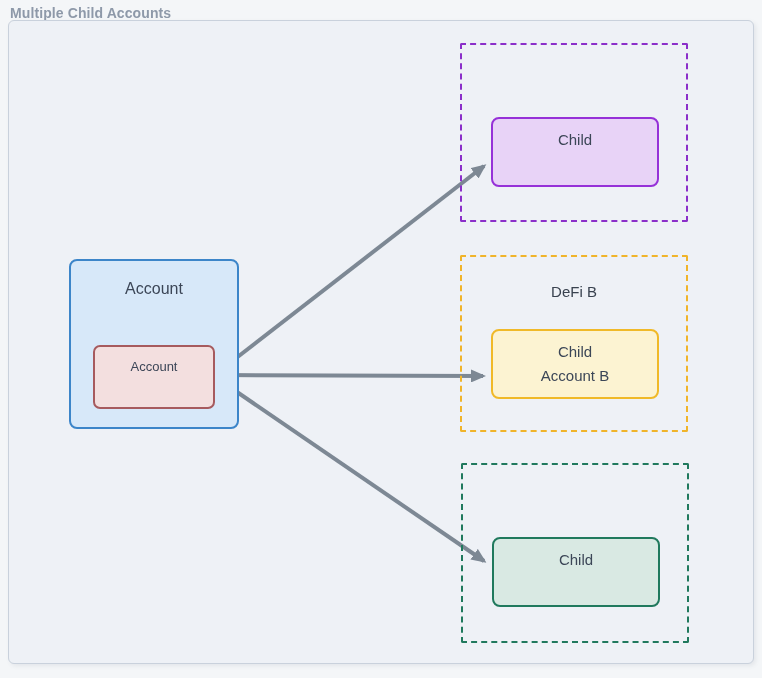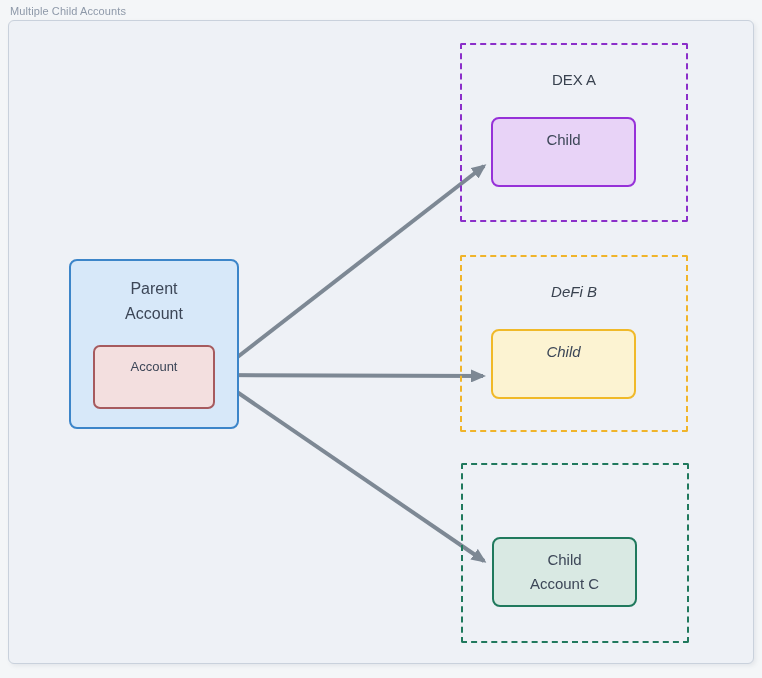--- a/index.html
+++ b/index.html
@@ -5,21 +5,21 @@
   * { margin: 0; padding: 0; box-sizing: border-box; }
   html, body {
     width: 762px; height: 678px;
     background: #f4f6f8;
     font-family: "Liberation Sans", sans-serif;
     position: relative;
     overflow: hidden;
   }
   .diagram-title {
     position: absolute; left: 10px; top: 5px;
-    font-size: 11px; font-weight: 400; color: #8e99a9;
+    font-size: 14px; font-weight: 700; color: #8e99a9;
     letter-spacing: 0.1px;
   }
   .canvas {
     position: absolute; left: 8px; top: 20px;
     width: 746px; height: 644px;
     background: #eef1f6;
     border: 1px solid #c9d1dc;
     border-radius: 6px;
     box-shadow: 2px 2px 4px rgba(90,100,120,0.10);
   }
@@ -39,29 +39,29 @@
   .capability-label {
     padding-top: 10px; font-size: 13px; line-height: 20px;
     font-weight: 500; color: #3c4657;
   }
   .group {
     position: absolute; width: 228px;
     border-width: 2px; border-style: dashed;
     border-radius: 2px; background: transparent;
   }
   .group-dex   { left: 451px; top: 22px;  height: 179px; border-color: #8b2fc9; }
-  .group-defi  { left: 451px; top: 234px; height: 177px; border-color: #f0b42a; font-style: italic; }
+  .group-defi  { left: 451px; top: 234px; height: 177px; border-color: #f0b42a; }
   .group-game  { left: 452px; top: 442px; height: 180px; border-color: #20795d; }
   .group-label {
     position: absolute; top: 26px; left: 0; width: 100%;
     text-align: center; font-size: 15px; font-weight: 500; color: #39424f;
   }
   .child-box {
     position: absolute; left: 29px; top: 72px;
-    width: 145px; height: 70px;
+    width: 168px; height: 70px;
     border-radius: 8px; text-align: center;
   }
   .child-dex  { background: #e8d3f7; border: 2px solid #9631d8; }
   .child-defi { background: #fcf3d2; border: 2px solid #f0b929; }
   .child-game { background: #d9e9e3; border: 2px solid #20795d; }
   .child-label {
     padding-top: 9px; font-size: 15px; line-height: 24px;
     font-weight: 500; color: #3c4657;
   }
   svg.arrow-layer {
@@ -83,51 +83,49 @@
         <path d="M0,0 L15,6.5 L0,13 z" fill="#7d8894"></path>
       </marker>
     </defs>
     <line x1="213" y1="348" x2="475" y2="145" stroke="#7d8894" stroke-width="4" marker-end="url(#ah)"></line>
     <line x1="212" y1="354" x2="474" y2="355" stroke="#7d8894" stroke-width="4" marker-end="url(#ah)"></line>
     <line x1="212" y1="360" x2="475" y2="540" stroke="#7d8894" stroke-width="4" marker-end="url(#ah)"></line>
   </svg>
 
   <div class="node parent-box">
     <div class="parent-label">
-      <div>Parent</div>
       <div>Account</div>
     </div>
   </div>
 
   <div class="node capability-box">
     <div class="capability-label">
       <div>Account</div>
     </div>
   </div>
 
   <div class="group group-dex">
-    <div class="group-label">DEX A</div>
     <div class="child-box child-dex">
       <div class="child-label">
         <div>Child</div>
       </div>
     </div>
   </div>
 
   <div class="group group-defi">
     <div class="group-label">DeFi B</div>
     <div class="child-box child-defi">
       <div class="child-label">
         <div>Child</div>
+        <div>Account B</div>
       </div>
     </div>
   </div>
 
   <div class="group group-game">
     <div class="child-box child-game">
       <div class="child-label">
         <div>Child</div>
-        <div>Account C</div>
       </div>
     </div>
   </div>
 
 </div>
 
 </body></html>

